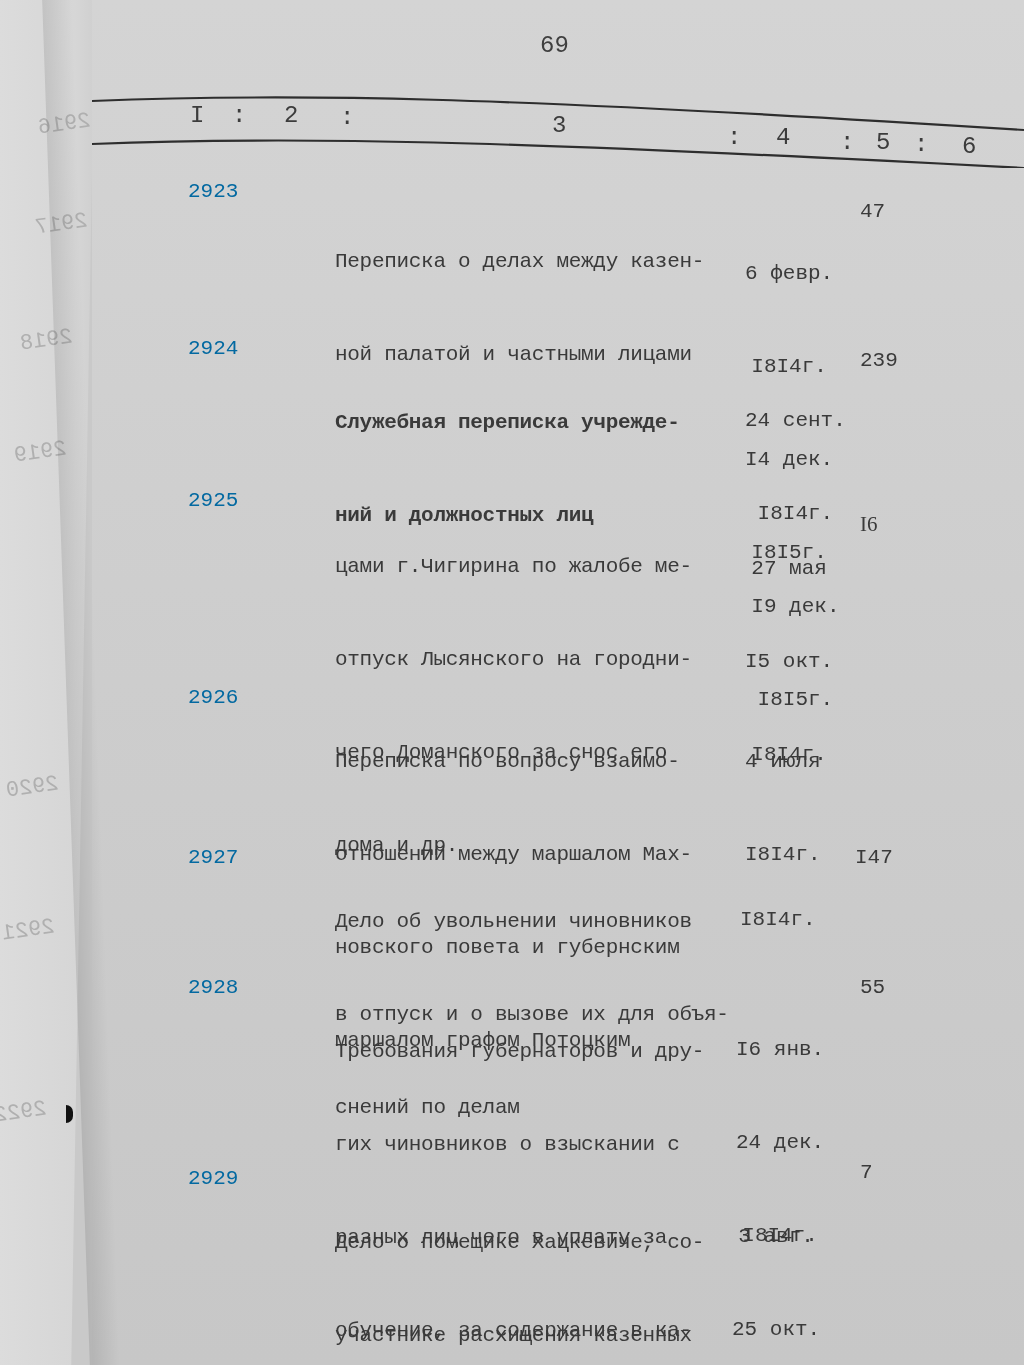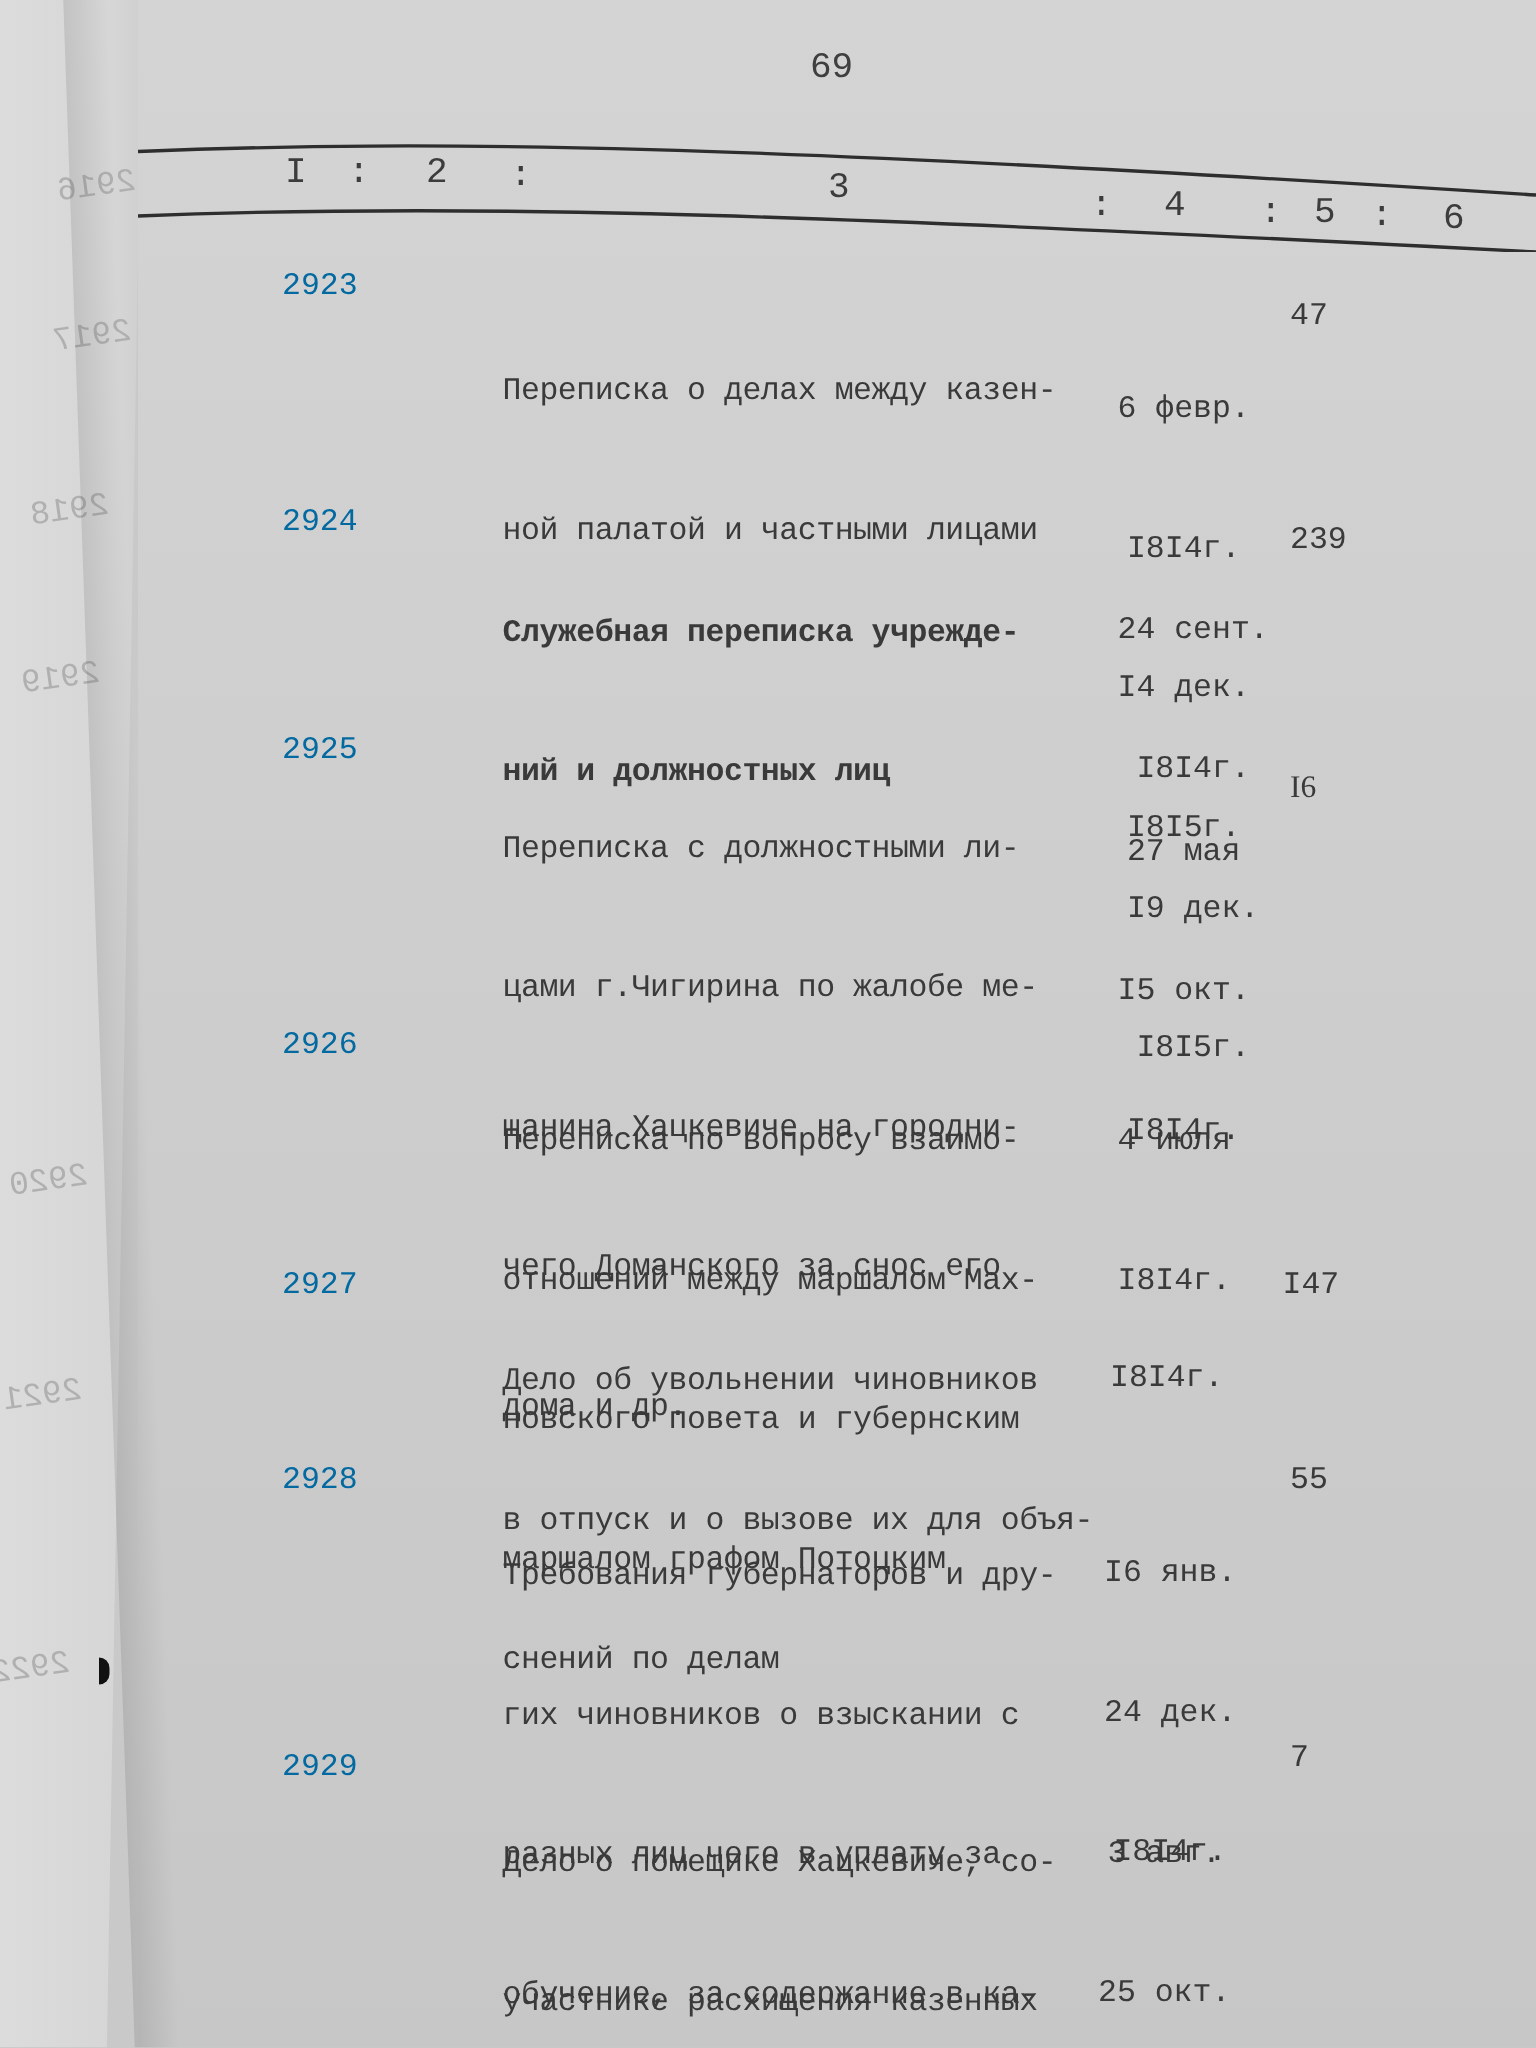--- a/index.html
+++ b/index.html
@@ -172,23 +172,22 @@
     <span class="line">I8I4г.</span>
     <span class="line">I9 дек.</span>
     <span class="line">I8I5г.</span>
   </div>
   <span class="sheets" style="top:12px;text-align:center;">239</span>
 </div>
 
 <div class="entry" style="top:485px;">
   <span class="num">2925</span>
   <div class="desc" style="top:4px;">
-    <span class="line">Переписка с должностными ли-</span>
     <span class="line">цами г.Чигирина по жалобе ме-</span>
-    <span class="line">щанина Хацкевиче на городни-</span>
+    <span class="line">отпуск Лысянского на городни-</span>
     <span class="line">чего Доманского за снос его</span>
     <span class="line">дома и др.</span>
   </div>
   <div class="dates" style="top:6px;">
     <span class="line">27 мая</span>
     <span class="line">I5 окт.</span>
     <span class="line">I8I4г.</span>
   </div>
   <span class="sheets" style="top:24px;font-family:Liberation Serif, serif;">I6</span>
 </div>

